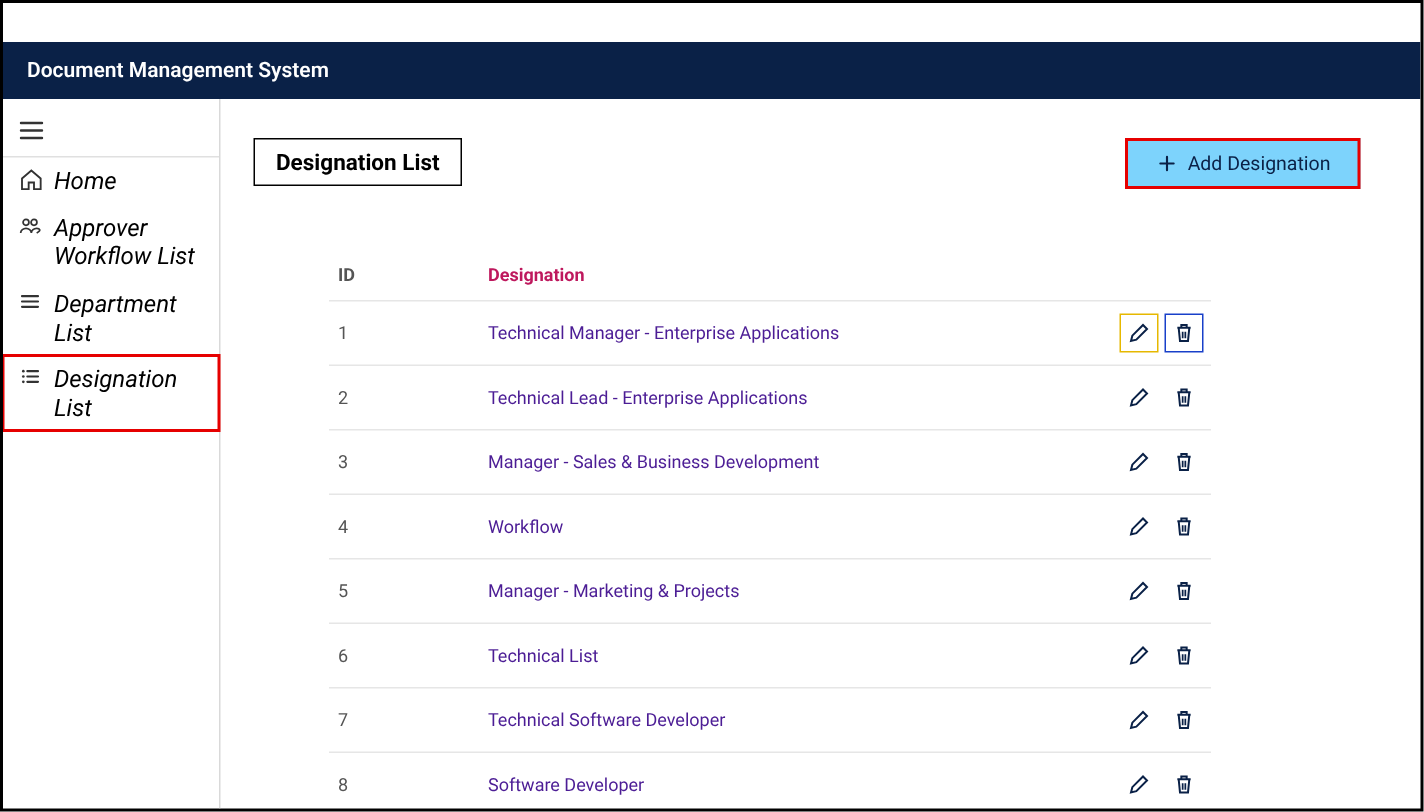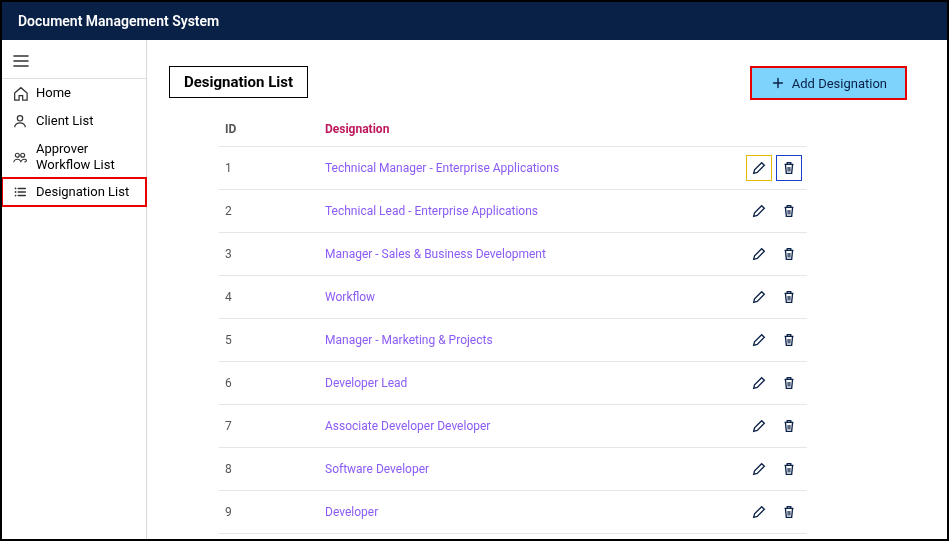--- a/index.html
+++ b/index.html
@@ -16,20 +16,21 @@
   }
 
   
   .topbar {
     background: #0a2147;
     color: #fff;
     padding: 11px 16px;
     font-weight: 600;
     font-size: 14px;
     flex: 0 0 auto;
+    margin-top: 26px;
   }
 
   
   .shell {
     flex: 1 1 auto;
     display: flex;
     min-height: 0;
   }
 
   .sidebar {
@@ -39,27 +40,28 @@
     padding-top: 6px;
     font-size: 13px;
   }
   .hamburger {
     padding: 6px 10px 8px;
     border-bottom: 1px solid #e0e0e0;
   }
   .hamburger svg { display:block; }
   .nav-item {
     display: flex;
-    align-items: center;
+    align-items: flex-start;
     gap: 8px;
     padding: 6px 10px;
     color: #000;
-    font-size: 13px;
+    font-size: 16px;
     line-height: 1.2;
     cursor: pointer;
+    font-style: italic;
   }
   .nav-item svg { flex:0 0 auto; }
   .nav-item.active {
     outline: 2px solid #e60000;
     outline-offset: -1px;
   }
 
   .content {
     flex: 1 1 auto;
     padding: 26px 40px 0 22px;
@@ -93,37 +95,38 @@
     background: #7dd3fc;
   }
 
   .table-wrap {
     margin-left: 50px;
     margin-right: 90px;
     flex: 1 1 auto;
     overflow-y: scroll;
     min-height: 0;
     scrollbar-gutter: stable;
+    margin-top: 28px;
   }
   table {
     width: 100%;
     border-collapse: collapse;
     font-size: 12px;
   }
   th {
     text-align: left;
     font-weight: 700;
     color: #be185d;
     font-size: 12px;
     padding: 8px 6px 10px;
   }
   td {
     border-top: 1px solid #e6e6e6;
     padding: 9px 6px;
-    color: #8b5cf6;
+    color: #4c1d95;
     font-size: 12px;
   }
   .col-id { width: 100px; color:#555; }
   .col-id-td { color:#555; }
   .col-act { width: 74px; }
   .row-actions { display:flex; gap:6px; justify-content:flex-end; }
   .icon-btn {
     width: 24px;
     height: 24px;
     display: flex;
@@ -202,29 +205,29 @@
     </div>
     <div id="nav-items">
         <div class="nav-item">
           <svg width="16" height="16" viewBox="0 0 18 18">
             <use href="#i-home"></use>
           </svg>
           <span>Home</span>
         </div>
         <div class="nav-item">
           <svg width="16" height="16" viewBox="0 0 18 18">
-            <use href="#i-person"></use>
+            <use href="#i-people"></use>
           </svg>
-          <span>Client List</span>
+          <span>Approver Workflow List</span>
         </div>
         <div class="nav-item">
           <svg width="16" height="16" viewBox="0 0 18 18">
-            <use href="#i-people"></use>
+            <use href="#i-list-lines"></use>
           </svg>
-          <span>Approver Workflow List</span>
+          <span>Department List</span>
         </div>
         <div class="nav-item active">
           <svg width="16" height="16" viewBox="0 0 18 18">
             <use href="#i-list-bullet"></use>
           </svg>
           <span>Designation List</span>
         </div>
       </div>
   </div>
 
@@ -335,39 +338,39 @@
                   <div class="icon-btn">
                     <svg width="16" height="16" viewBox="0 0 18 18">
                       <use href="#i-trash"></use>
                     </svg>
                   </div>
                 </div>
               </td>
             </tr>
             <tr>
               <td class="col-id-td">6</td>
-              <td>Developer Lead</td>
+              <td>Technical List</td>
               <td class="col-act">
                 <div class="row-actions">
                   <div class="icon-btn">
                     <svg width="16" height="16" viewBox="0 0 18 18">
                       <use href="#i-pencil"></use>
                     </svg>
                   </div>
                   <div class="icon-btn">
                     <svg width="16" height="16" viewBox="0 0 18 18">
                       <use href="#i-trash"></use>
                     </svg>
                   </div>
                 </div>
               </td>
             </tr>
             <tr>
               <td class="col-id-td">7</td>
-              <td>Associate Developer Developer</td>
+              <td>Technical Software Developer</td>
               <td class="col-act">
                 <div class="row-actions">
                   <div class="icon-btn">
                     <svg width="16" height="16" viewBox="0 0 18 18">
                       <use href="#i-pencil"></use>
                     </svg>
                   </div>
                   <div class="icon-btn">
                     <svg width="16" height="16" viewBox="0 0 18 18">
                       <use href="#i-trash"></use>

